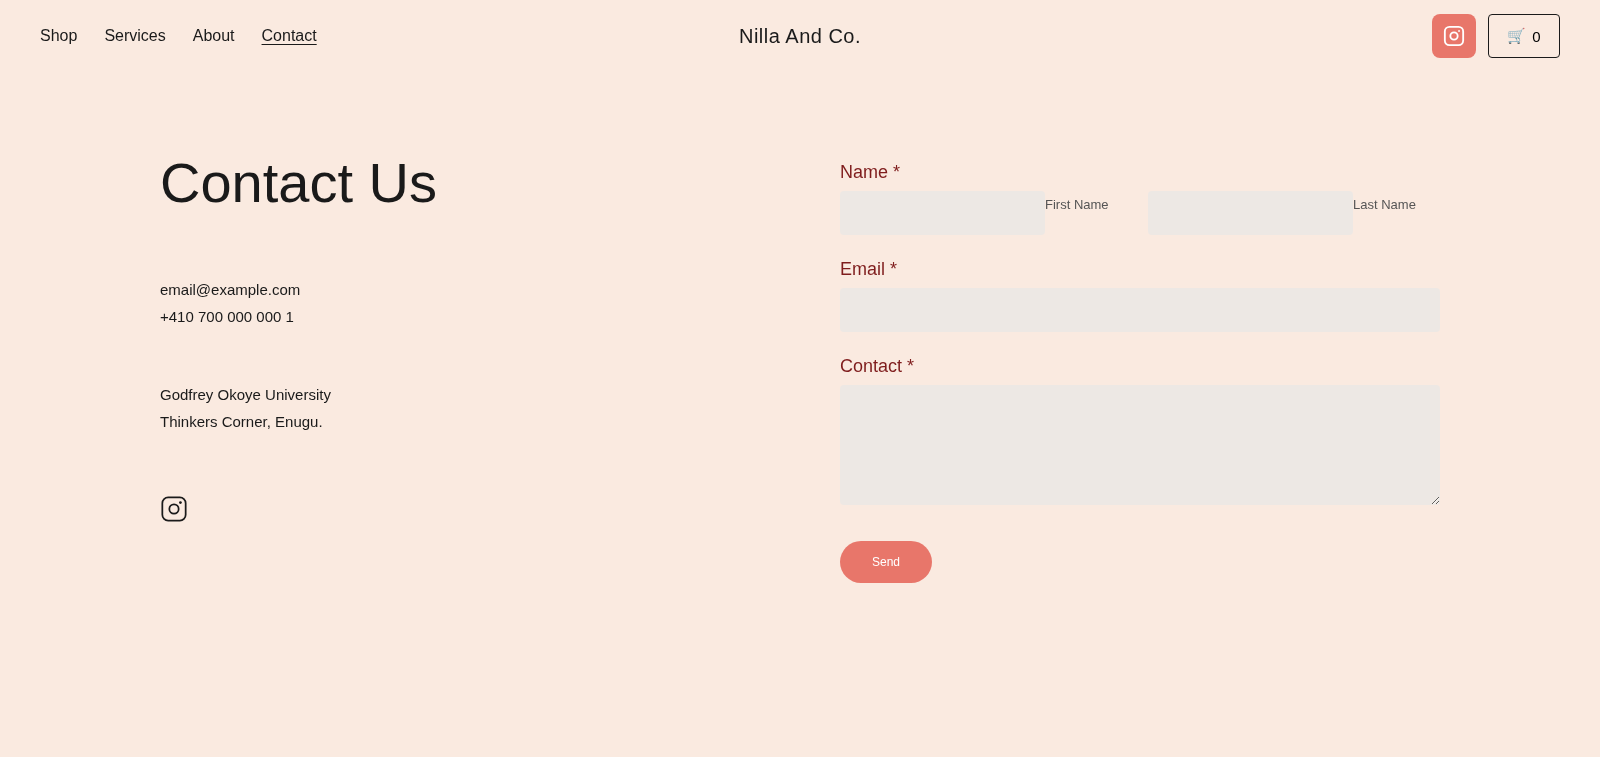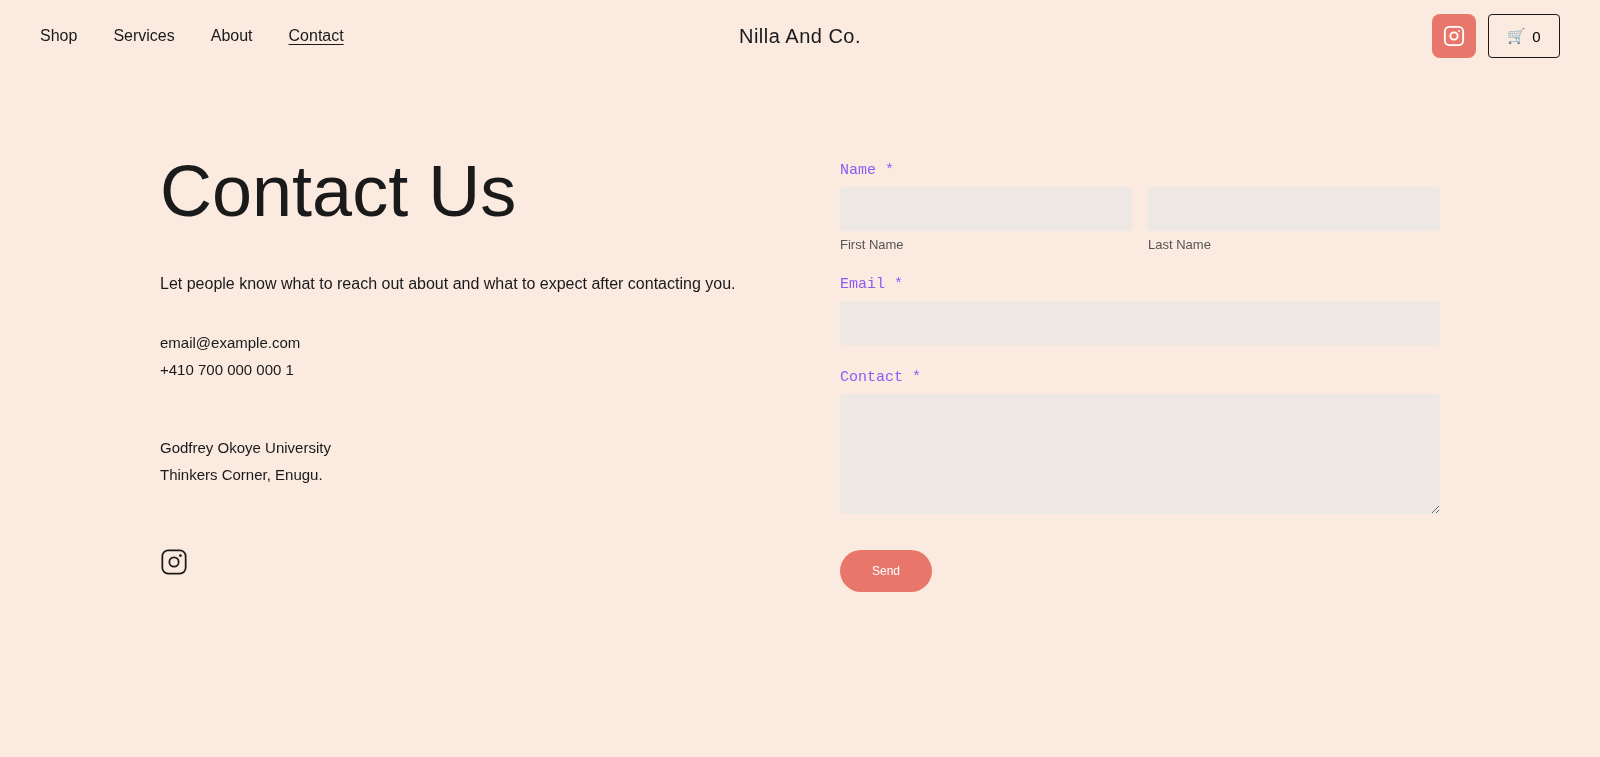--- a/index.html
+++ b/index.html
@@ -21,21 +21,21 @@
       align-items: center;
       justify-content: space-between;
       padding: 0 40px;
       height: 72px;
       position: relative;
     }
 
     .nav-left {
       display: flex;
       align-items: center;
-      gap: 36px;
+      gap: 27px;
       justify-content: space-between;
     }
 
     .nav-link {
       font-size: 16px;
       color: #1a1a1a;
       text-decoration: none;
       font-family: Arial, sans-serif;
       cursor: pointer;
     }
@@ -102,25 +102,25 @@
       padding: 80px 160px 60px 160px;
       gap: 80px;
     }
 
     .left-section {
       flex: 1;
       max-width: 600px;
     }
 
     .page-heading {
-      font-size: 72px;
+      font-size: 56px;
       font-family: Arial, Helvetica, sans-serif;
       font-weight: 400;
       color: #1a1a1a;
-      margin-bottom: 40px;
+      margin-bottom: 62px;
       line-height: 1.1;
     }
 
     .contact-description {
       font-size: 16px;
       font-family: Arial, sans-serif;
       color: #1a1a1a;
       line-height: 1.6;
       margin-bottom: 32px;
     }
@@ -166,36 +166,35 @@
       flex: 1;
       max-width: 620px;
       padding-top: 10px;
     }
 
     .form-group {
       margin-bottom: 24px;
     }
 
     .form-label {
-      font-size: 15px;
-      font-family: Liberation Mono, monospace;
-      color: #8b5cf6;
+      font-size: 18px;
+      font-family: Liberation Sans, sans-serif;
+      color: #7f1d1d;
       margin-bottom: 8px;
       display: block;
     }
 
     .name-row {
       display: flex;
       gap: 16px;
     }
 
     .name-field {
       flex: 1;
       display: flex;
-      flex-direction: column;
     }
 
     .name-field input {
       height: 44px;
       background-color: #ede8e4;
       border: none;
       border-radius: 4px;
       padding: 0 12px;
       font-size: 14px;
       outline: none;
@@ -268,21 +267,20 @@
     <button class="cart-btn">
       <span>🛒</span>
       <span>0</span>
     </button>
   </div>
 </header>
 
 <main>
   <section class="left-section">
     <h1 class="page-heading">Contact Us</h1>
-    <p class="contact-description">Let people know what to reach out about and what to expect after contacting you.</p>
 
     <div class="contact-info">
       <p>email@example.com</p>
       <p>+410 700 000 000 1</p>
     </div>
 
     <div class="address-info">
       <p>Godfrey Okoye University</p>
       <p>Thinkers Corner, Enugu.</p>
     </div>

